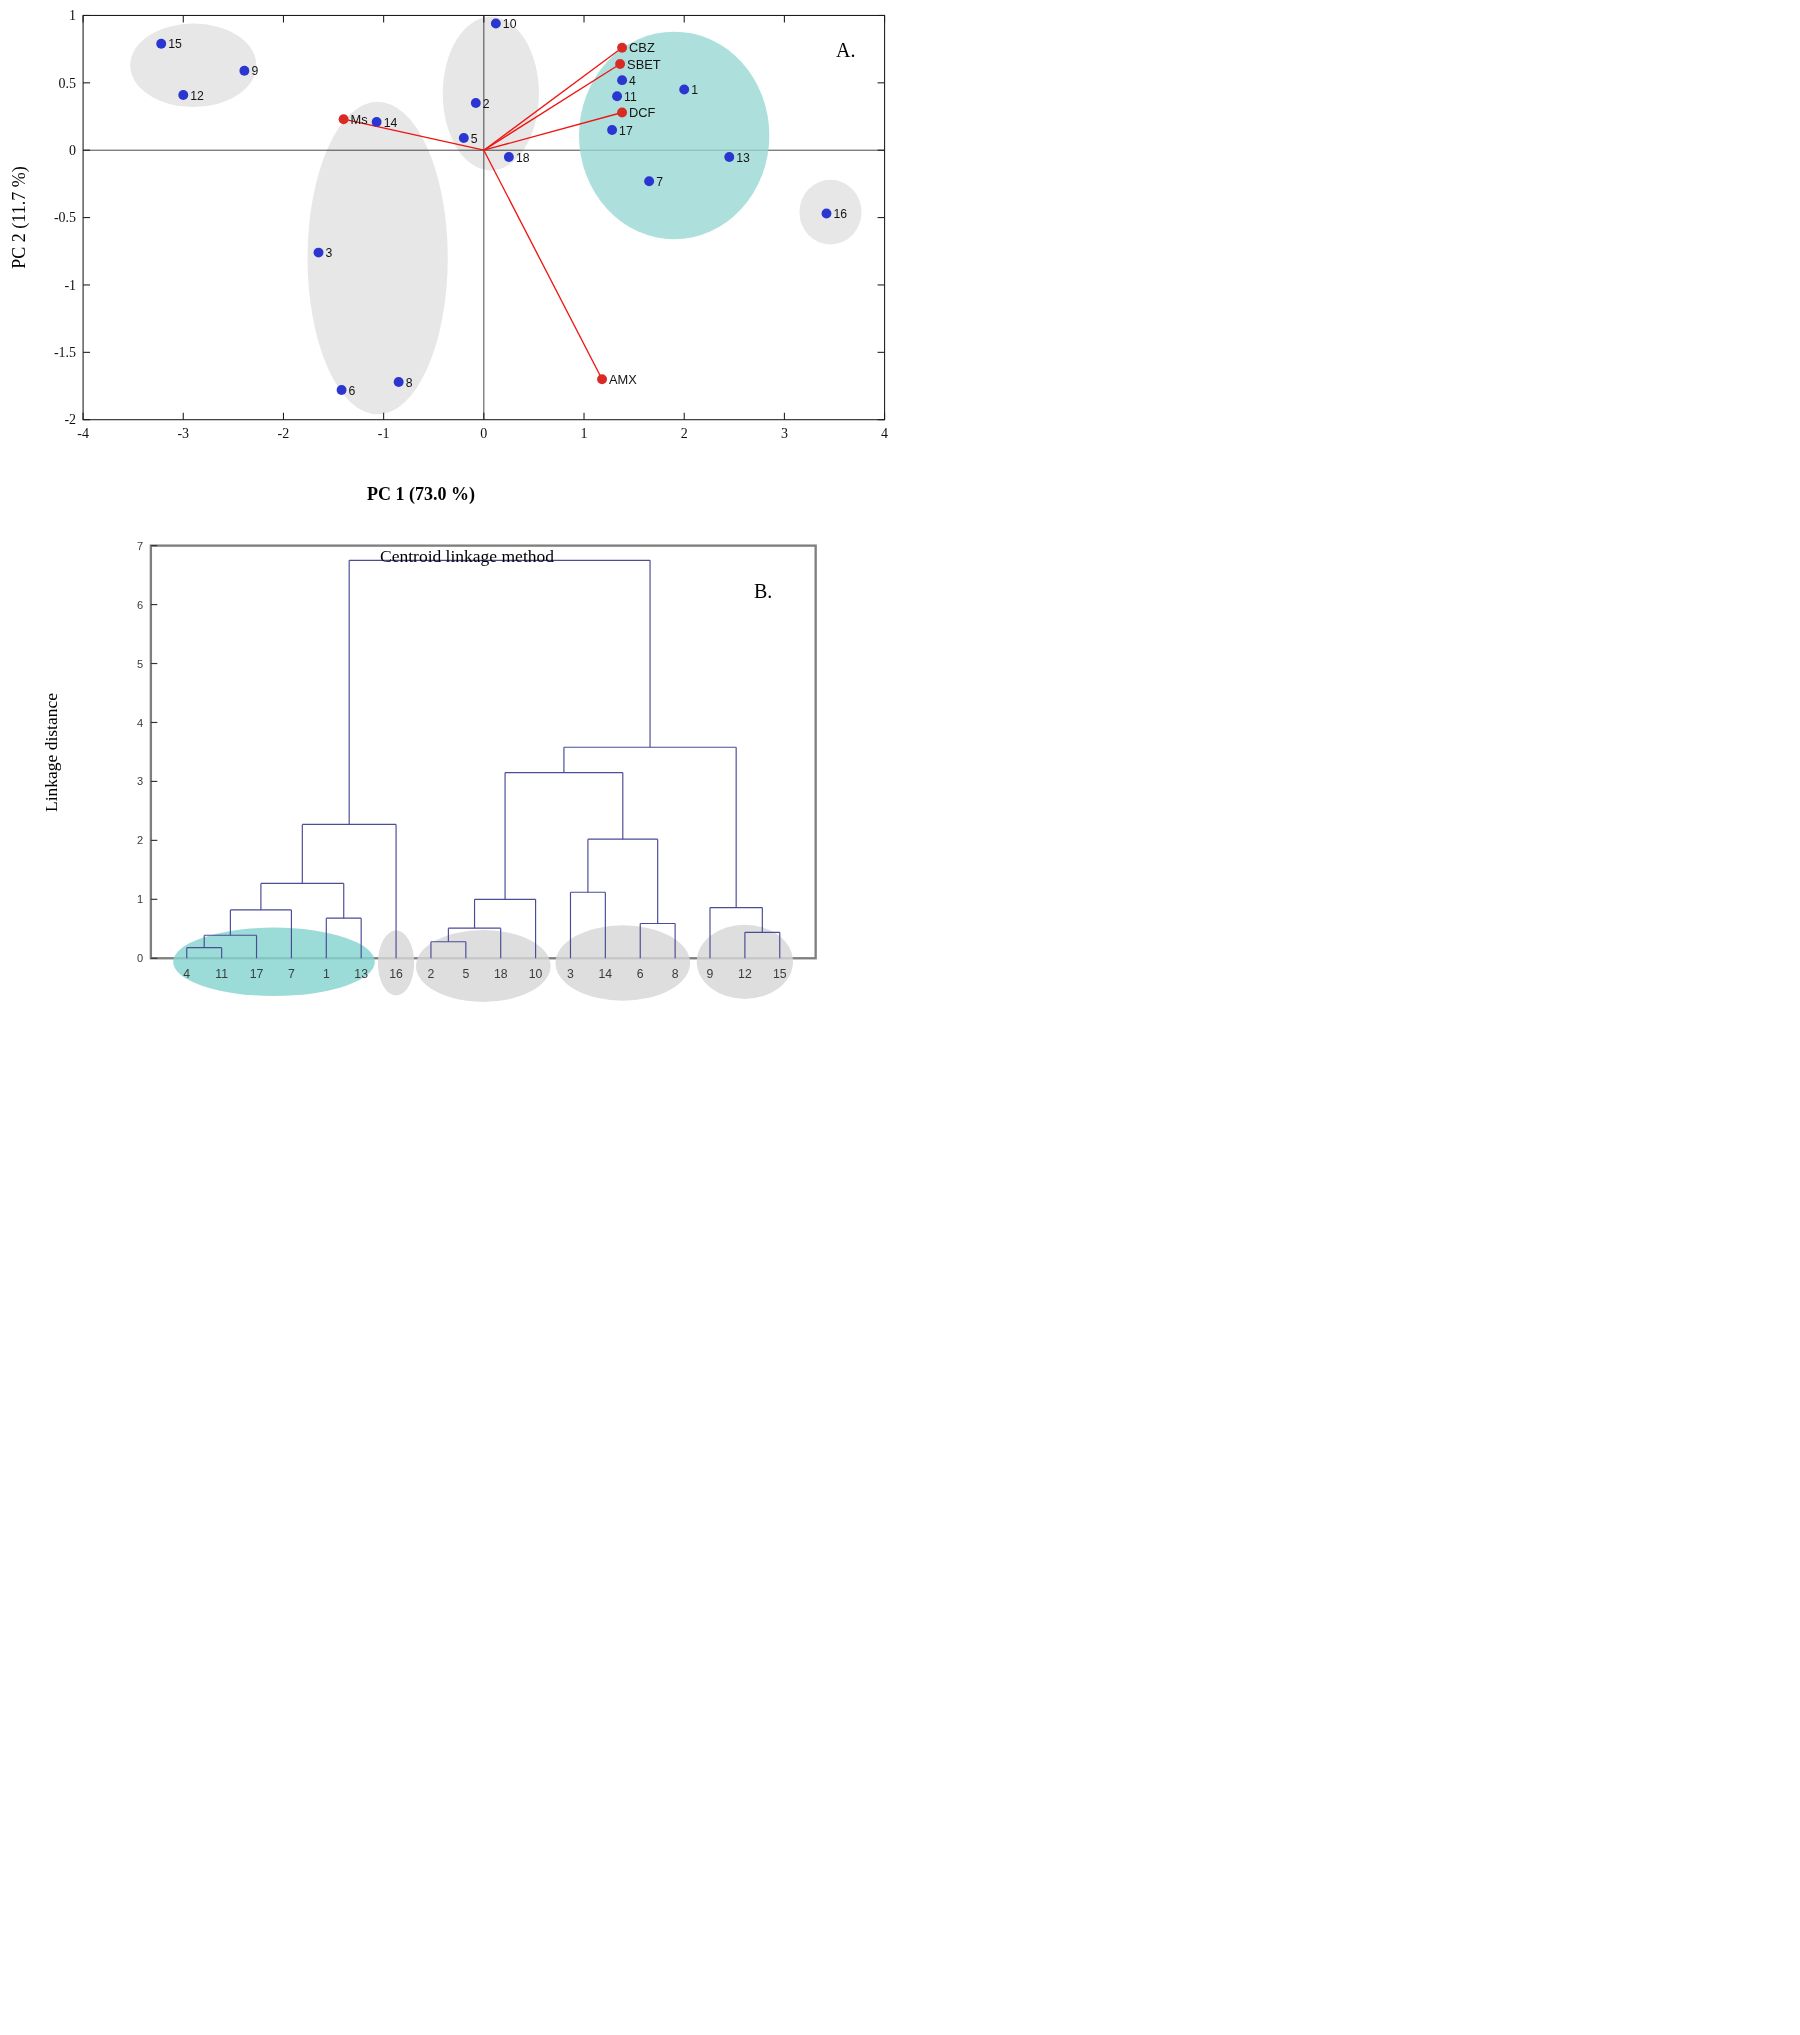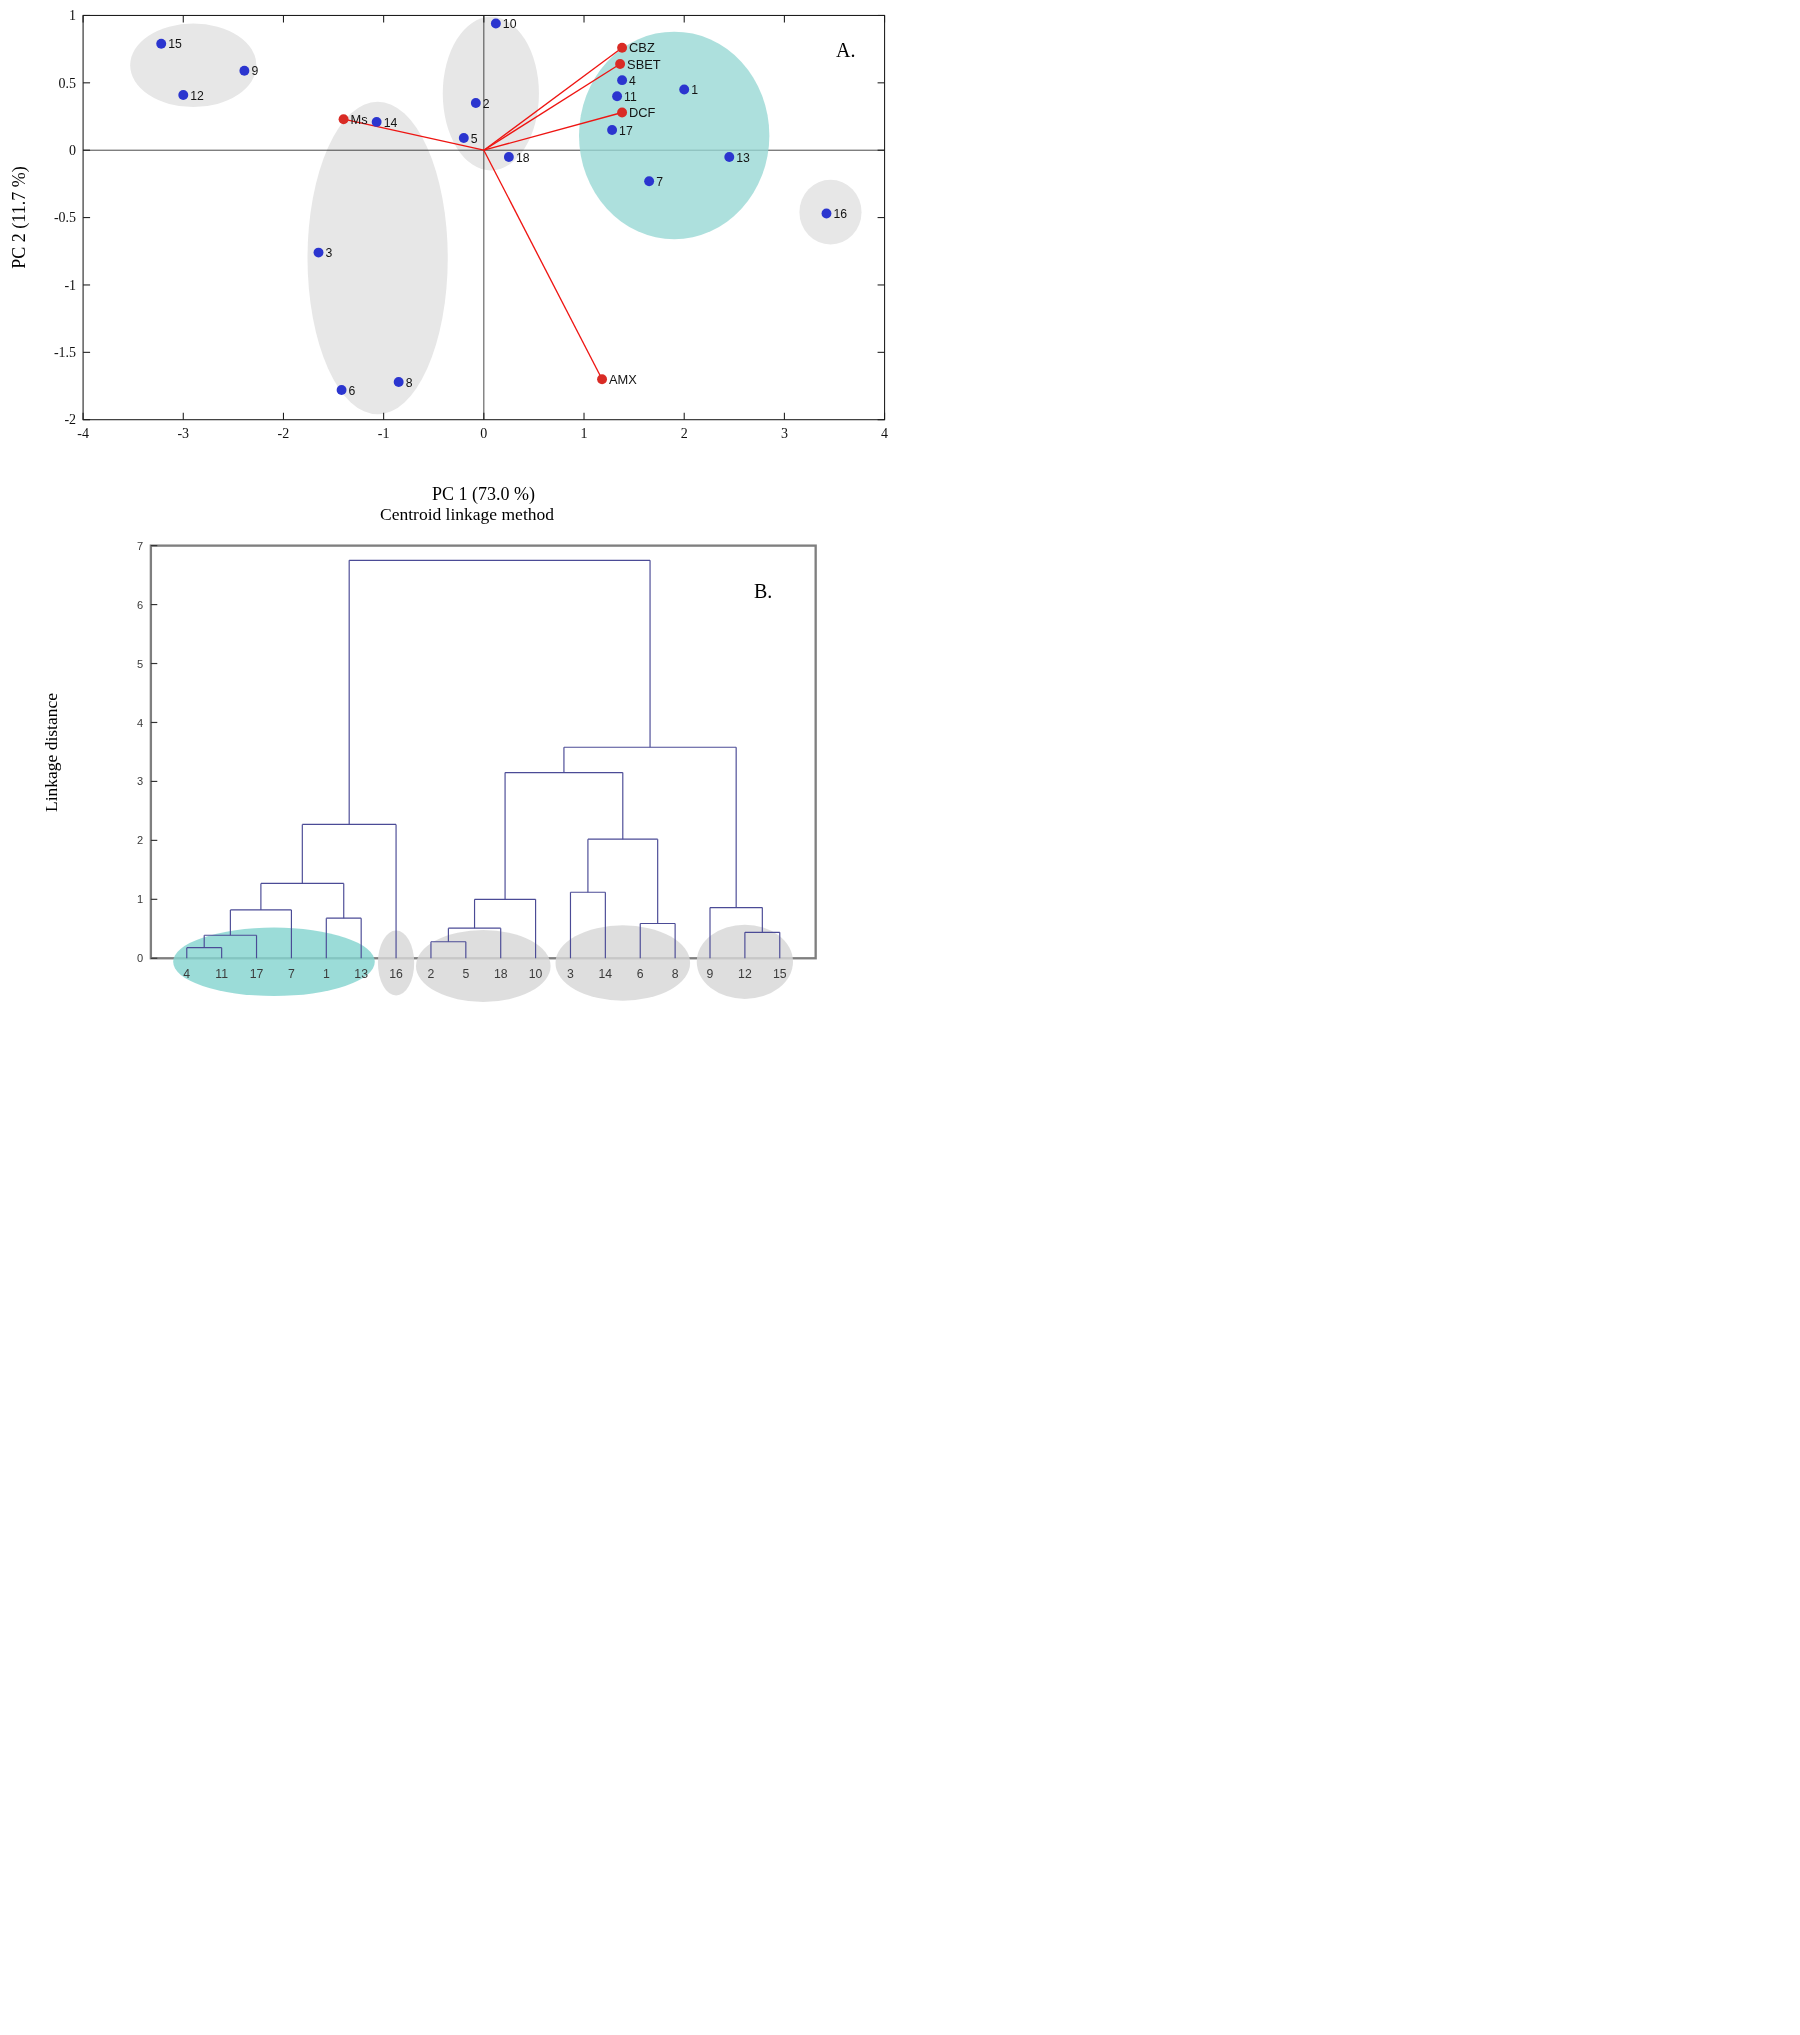--- a/index.html
+++ b/index.html
@@ -1,25 +1,25 @@
 <!DOCTYPE html>
 <html style="font-size:9.3px"><head>
 <meta charset="utf-8">
 <style>
   html,body{margin:0;padding:0;background:#ffffff;}
   #fig{position:relative;width:900px;height:1018px;background:#fff;
        font-family:"Liberation Serif","DejaVu Serif",serif;}
   svg{position:absolute;left:0;overflow:visible;}
   .overlay{position:absolute;white-space:nowrap;color:#000;}
   .serif{font-family:"Liberation Serif","DejaVu Serif",serif;}
-  .xlabel-a{left:367px;top:484px;width:233px;text-align:center;font-size:18px;}
+  .xlabel-a{left:367px;top:484px;width:233px;text-align:left;font-size:18px;font-weight:bold;}
   .ylabel-a{left:-68px;top:207px;width:175px;text-align:center;font-size:18px;
             transform:rotate(-90deg);}
   .corner-a{left:836px;top:39px;font-size:20px;}
-  .title-b{left:321px;top:504px;width:292px;text-align:center;font-size:17.5px;}
+  .title-b{left:321px;top:546px;width:292px;text-align:center;font-size:17.5px;}
   .corner-b{left:754px;top:580px;font-size:20px;}
   .ylabel-b{left:-36px;top:742px;width:175px;text-align:center;font-size:17.5px;
             transform:rotate(-90deg);}
 </style>
 </head>
 <body>
 
 <div id="fig">
 
   <svg id="svgA" width="900" height="525" viewBox="0 0 1542 900" style="top:0;">

